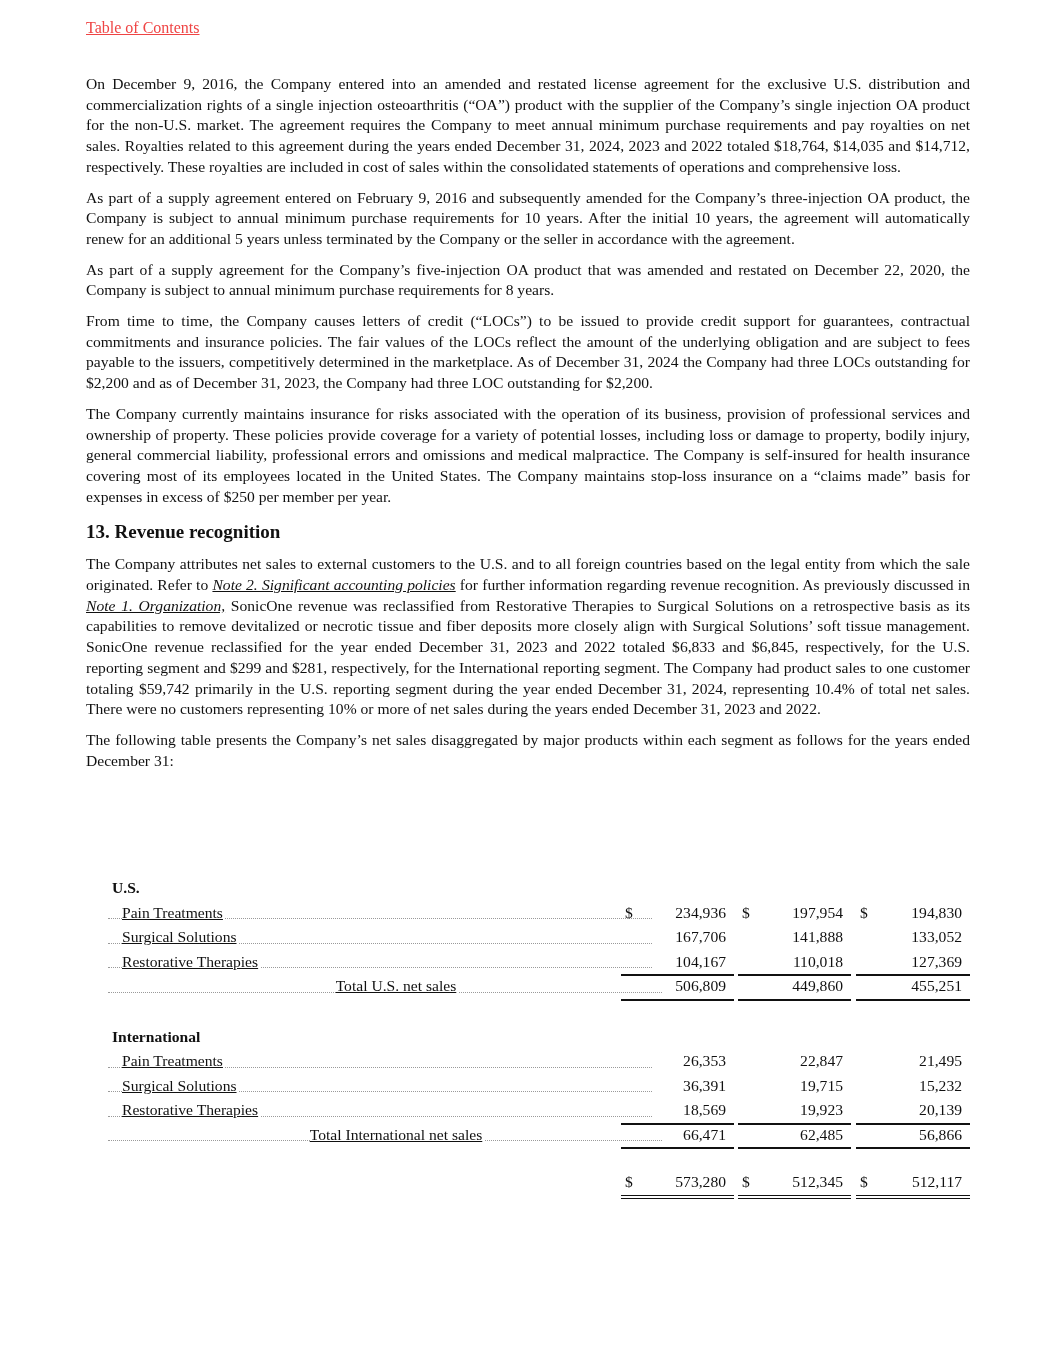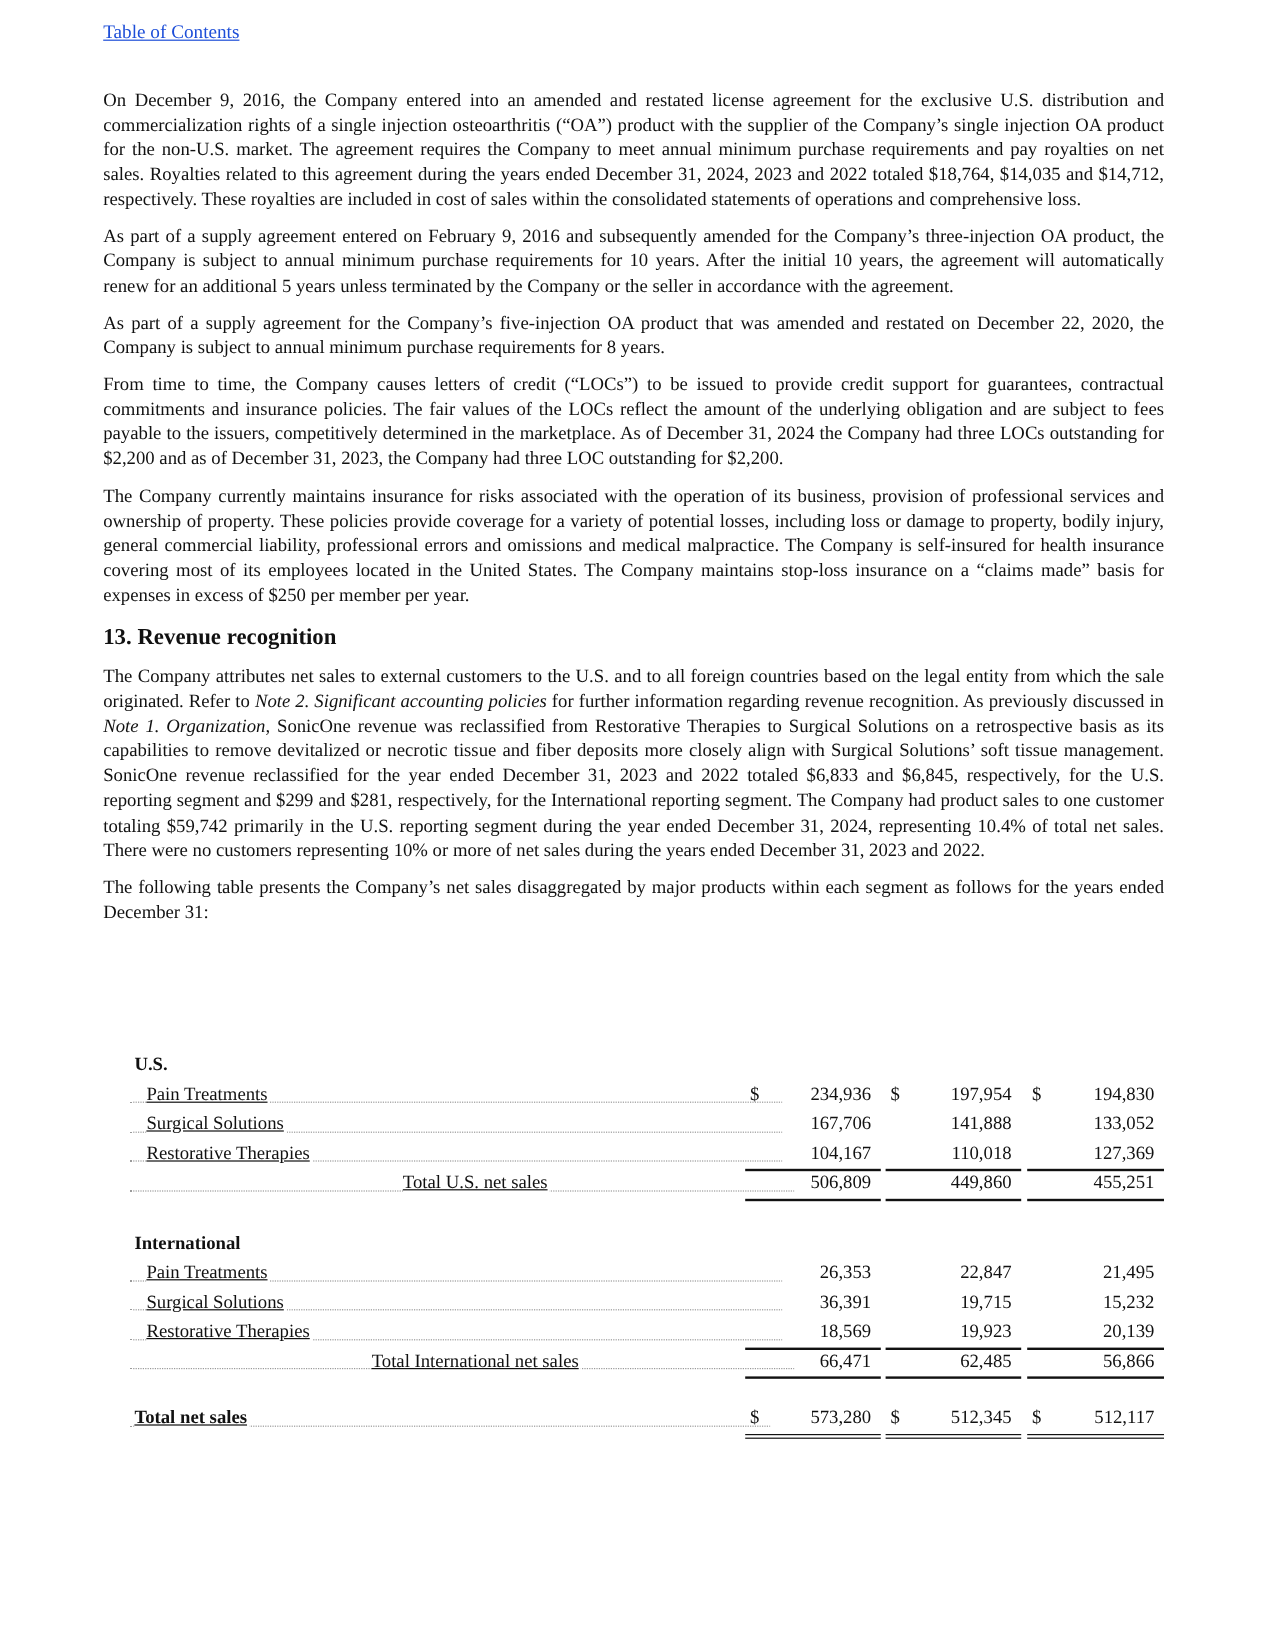--- a/index.html
+++ b/index.html
@@ -3,33 +3,33 @@
 <meta charset="utf-8">
 <style>
   html, body { margin: 0; padding: 0; background: #ffffff; }
   body {
     width: 1055px; height: 1365px; position: relative; overflow: hidden;
     font-family: "Liberation Serif", "DejaVu Serif", serif;
     color: #111111;
   }
   .toc-link {
     position: absolute; left: 86px; top: 19px;
-    font-size: 16px; color: #1d4ed8; text-decoration: underline; cursor: pointer;
+    font-size: 16px; color: #ef4444; text-decoration: underline; cursor: pointer;
   }
   .content {
     position: absolute; left: 86px; top: 74px; width: 884px;
   }
   p.para {
     margin: 0 0 10px 0; font-size: 15.6px; line-height: 20.7px;
     text-align: justify;
   }
   h2.section {
     margin: 14px 0 11px 0; font-size: 19px; font-weight: bold; line-height: 22px;
   }
-  em { font-style: italic; }
+  em { font-style: italic; text-decoration: underline; }
 
   
   .fin-table { position: absolute; left: 86px; top: 876px; width: 884px; }
   .row { position: relative; height: 24.5px; font-size: 15.6px; line-height: 24.5px; }
   .hdr { height: 22px; }
   .year {
     position: absolute; top: 2px; font-size: 12.5px; font-weight: bold;
     text-align: center; border-bottom: 2px solid #111; line-height: 16px; padding-bottom: 2px;
   }
   .lab {
@@ -182,21 +182,20 @@
         <span class="num">62,485</span>
       </div>
     <div class="cell c3 bot-rule">
         <span class="num">56,866</span>
       </div>
   </div>
 
   <div class="row" style="height:23px"></div>
 
   <div class="row">
-    <div class="lab dots bold" style="padding-left:4px"><span class="txt">Total net sales</span></div>
     <div class="cell c1 dbl-rule">
         <span class="dollar">$</span>
         <span class="num">573,280</span>
       </div>
     <div class="cell c2 dbl-rule">
         <span class="dollar">$</span>
         <span class="num">512,345</span>
       </div>
     <div class="cell c3 dbl-rule">
         <span class="dollar">$</span>

